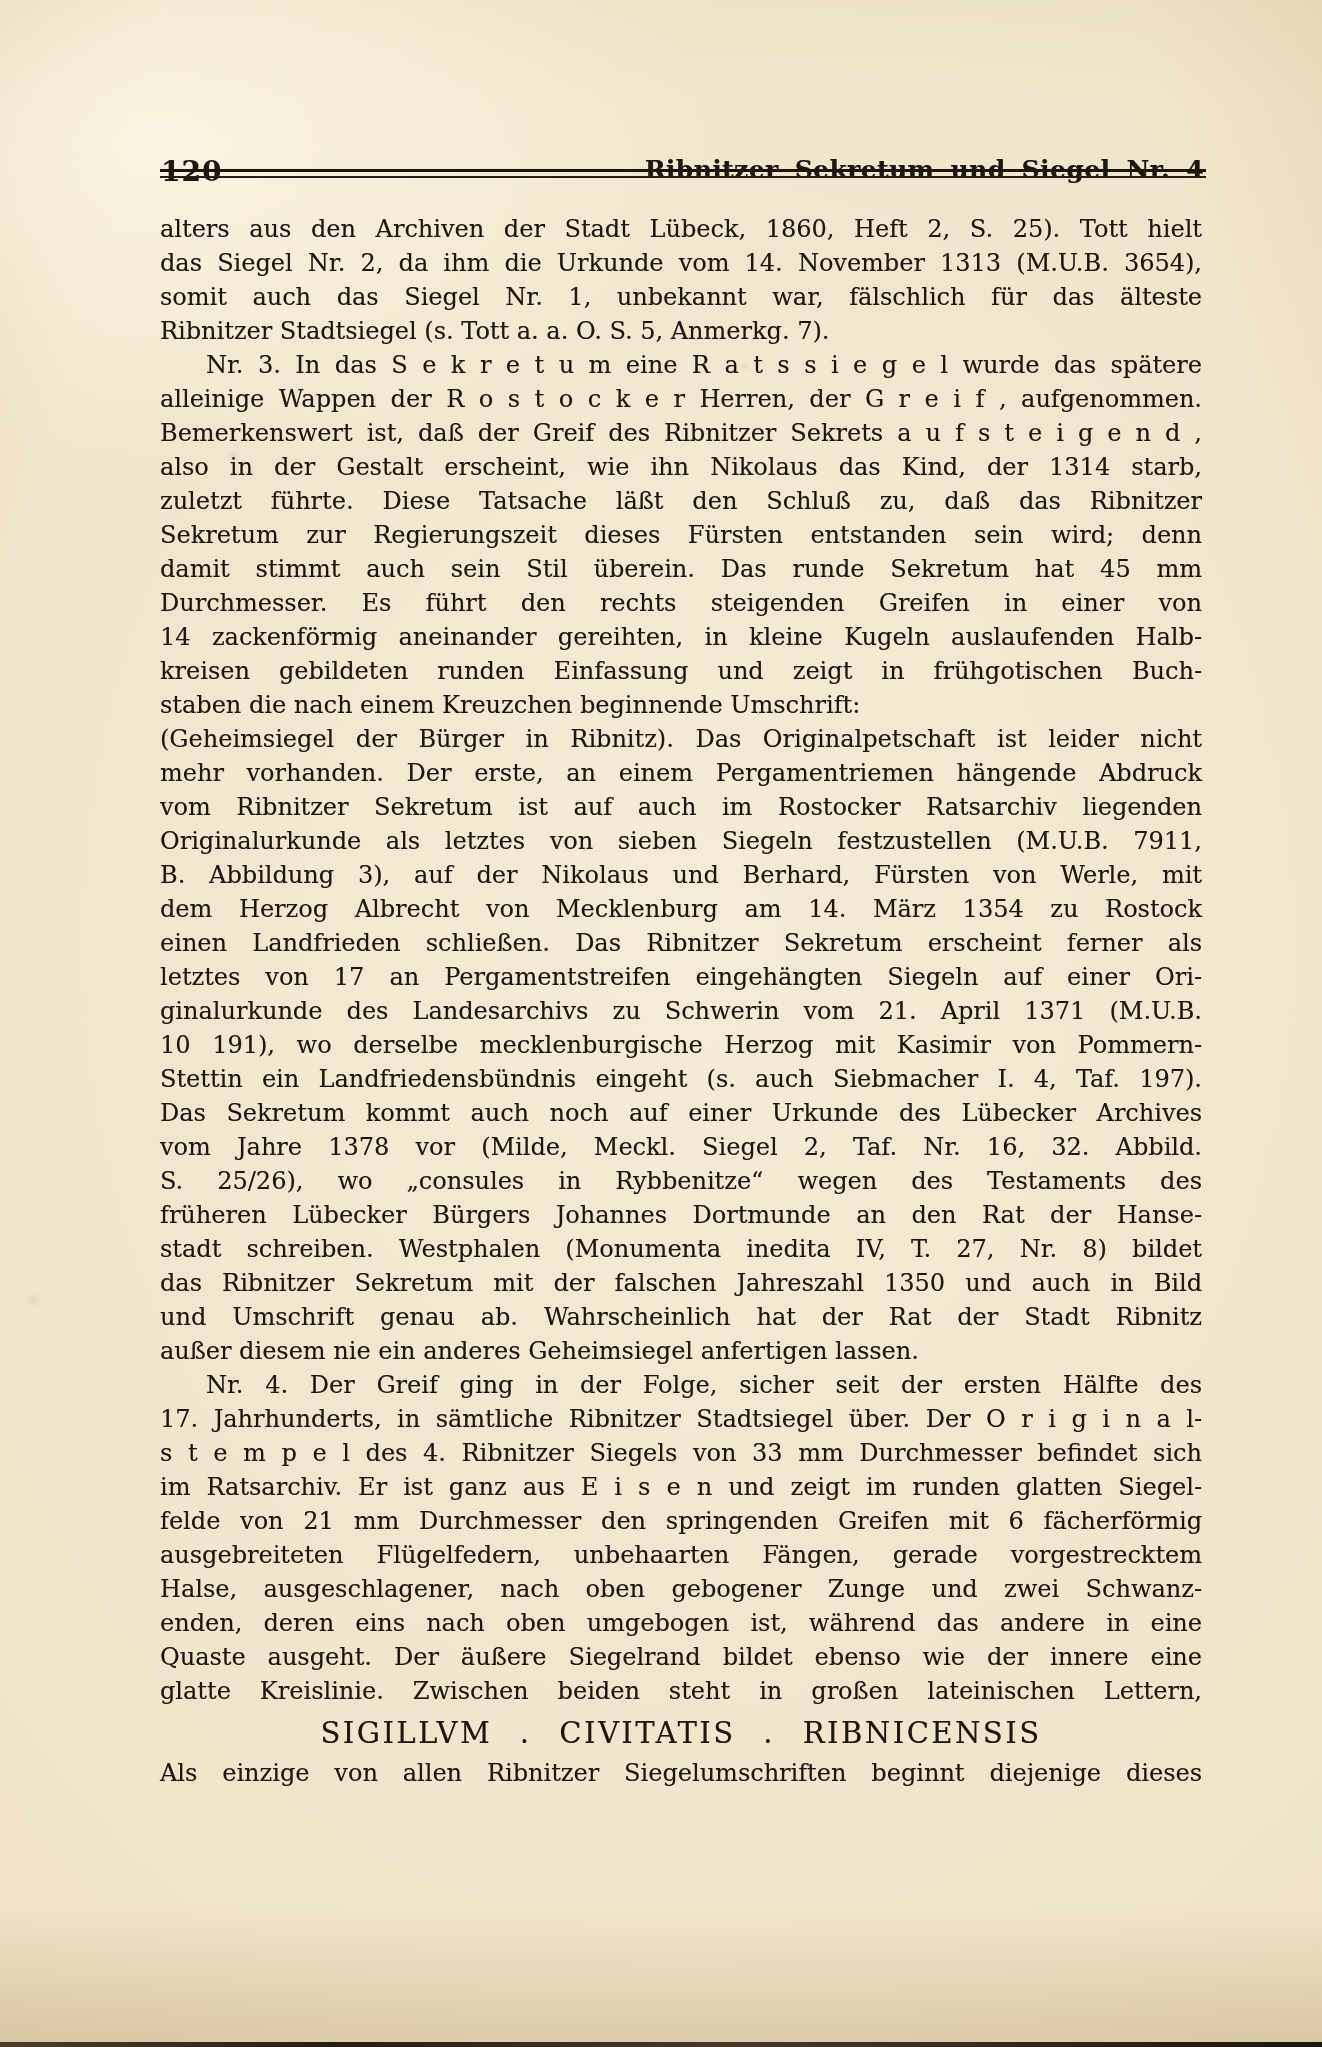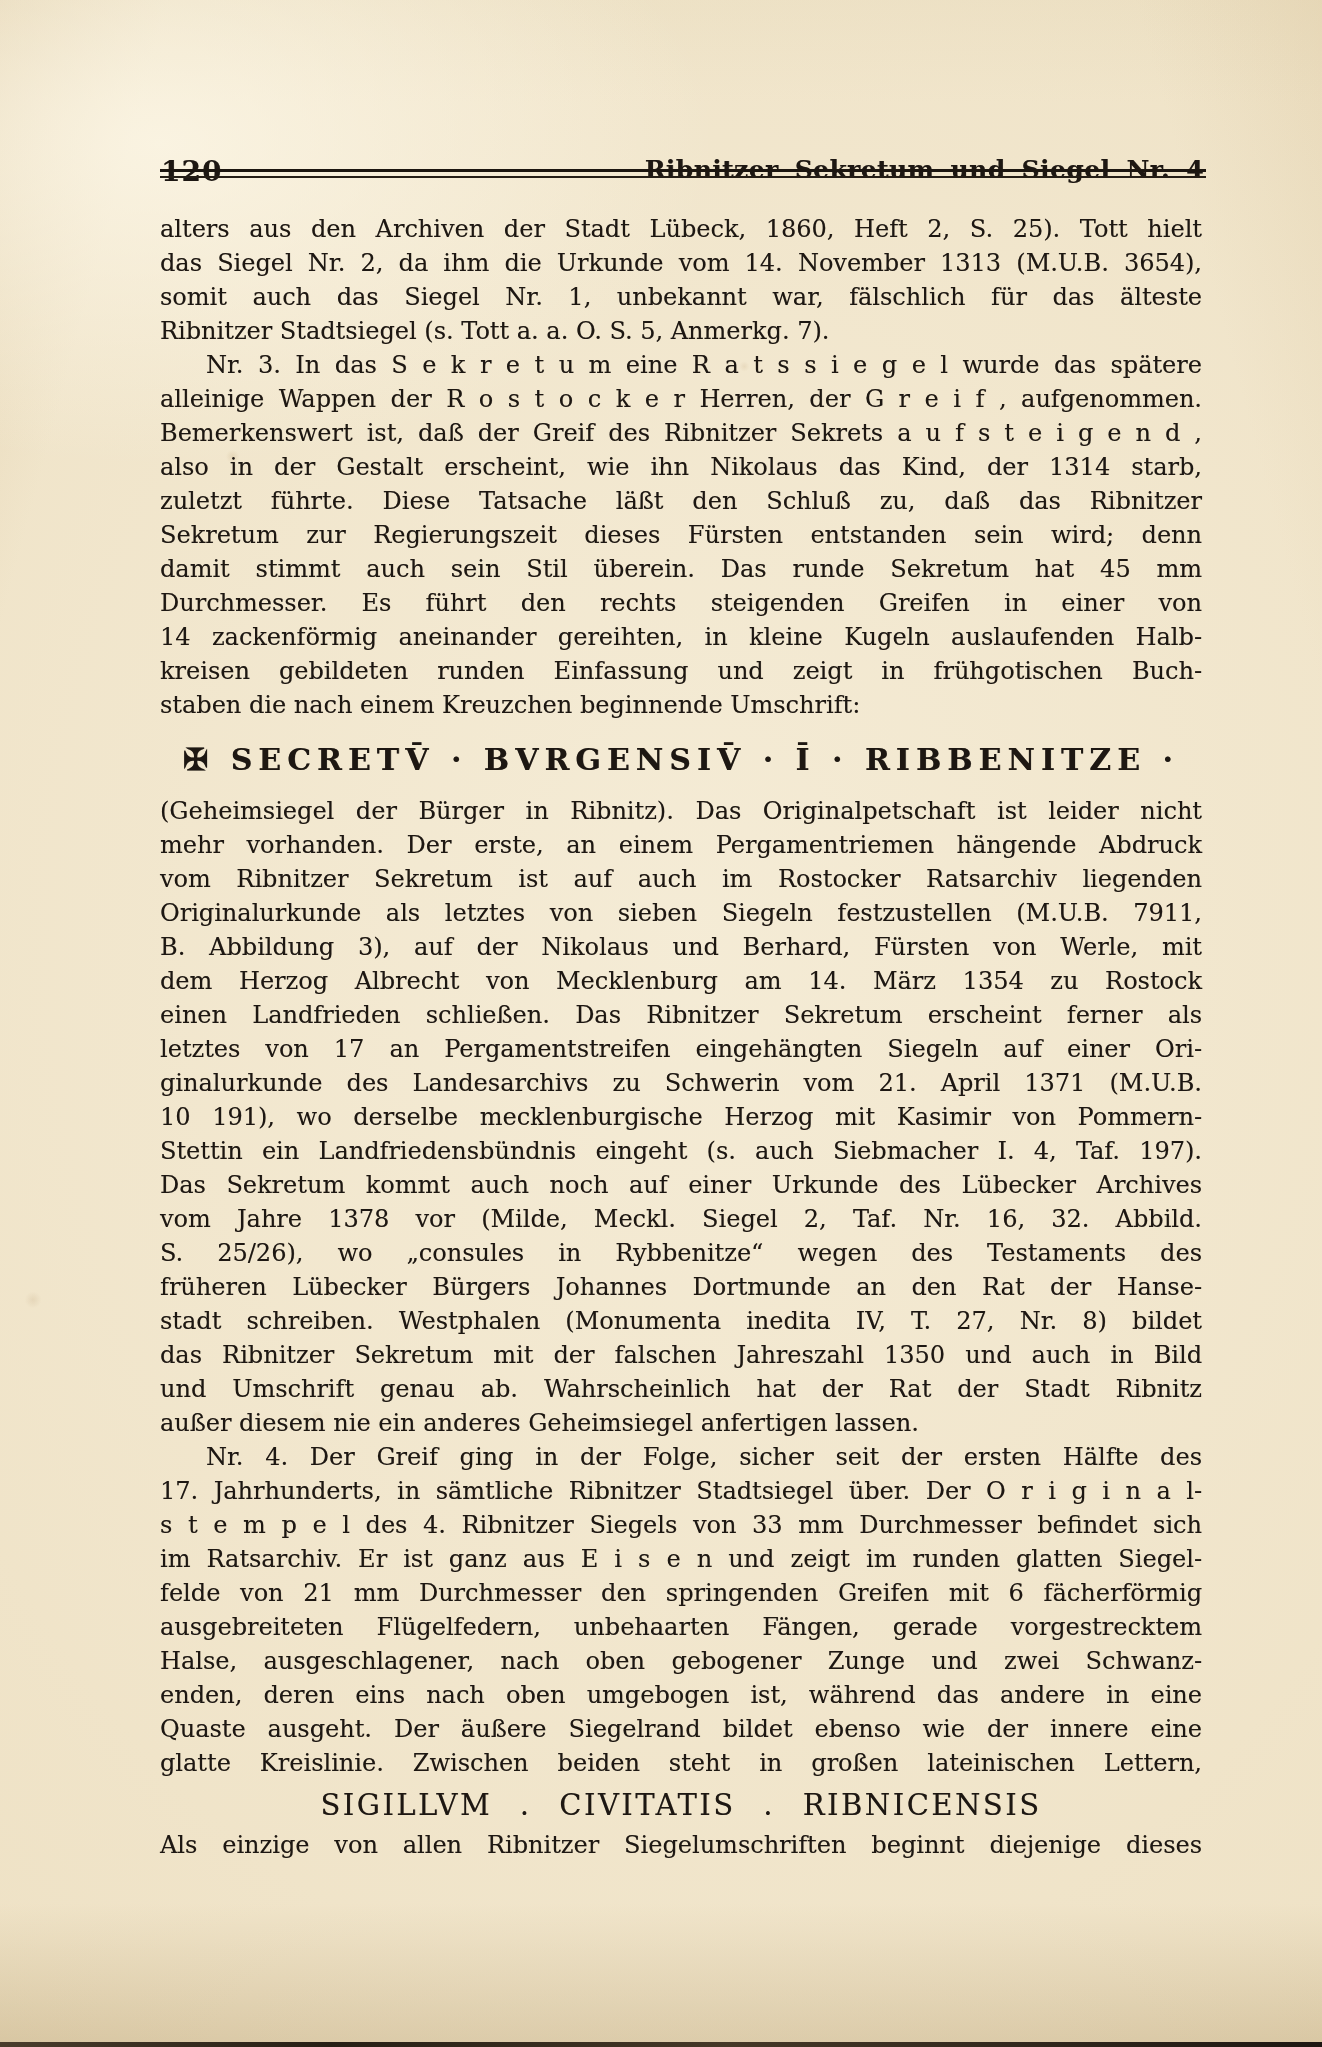--- a/index.html
+++ b/index.html
@@ -90,21 +90,20 @@
         <div class="line"><span>Bemerkenswert ist, daß der Greif des Ribnitzer Sekrets a u f s t e i g e n d ,</span></div>
         <div class="line"><span>also in der Gestalt erscheint, wie ihn Nikolaus das Kind, der 1314 starb,</span></div>
         <div class="line"><span>zuletzt führte. Diese Tatsache läßt den Schluß zu, daß das Ribnitzer</span></div>
         <div class="line"><span>Sekretum zur Regierungszeit dieses Fürsten entstanden sein wird; denn</span></div>
         <div class="line"><span>damit stimmt auch sein Stil überein. Das runde Sekretum hat 45 mm</span></div>
         <div class="line"><span>Durchmesser. Es führt den rechts steigenden Greifen in einer von</span></div>
         <div class="line"><span>14 zackenförmig aneinander gereihten, in kleine Kugeln auslaufenden Halb-</span></div>
         <div class="line"><span>kreisen gebildeten runden Einfassung und zeigt in frühgotischen Buch-</span></div>
         <div class="line lastline"><span>staben die nach einem Kreuzchen beginnende Umschrift:</span></div>
       </div>
-      <div class="inscription">✠ SECRETV̄ · BVRGENSIV̄ · Ī · RIBBENITZE ·</div>
       <div class="para">
         <div class="line"><span>(Geheimsiegel der Bürger in Ribnitz). Das Originalpetschaft ist leider nicht</span></div>
         <div class="line"><span>mehr vorhanden. Der erste, an einem Pergamentriemen hängende Abdruck</span></div>
         <div class="line"><span>vom Ribnitzer Sekretum ist auf auch im Rostocker Ratsarchiv liegenden</span></div>
         <div class="line"><span>Originalurkunde als letztes von sieben Siegeln festzustellen (M.U.B. 7911,</span></div>
         <div class="line"><span>B. Abbildung 3), auf der Nikolaus und Berhard, Fürsten von Werle, mit</span></div>
         <div class="line"><span>dem Herzog Albrecht von Mecklenburg am 14. März 1354 zu Rostock</span></div>
         <div class="line"><span>einen Landfrieden schließen. Das Ribnitzer Sekretum erscheint ferner als</span></div>
         <div class="line"><span>letztes von 17 an Pergamentstreifen eingehängten Siegeln auf einer Ori-</span></div>
         <div class="line"><span>ginalurkunde des Landesarchivs zu Schwerin vom 21. April 1371 (M.U.B.</span></div>

